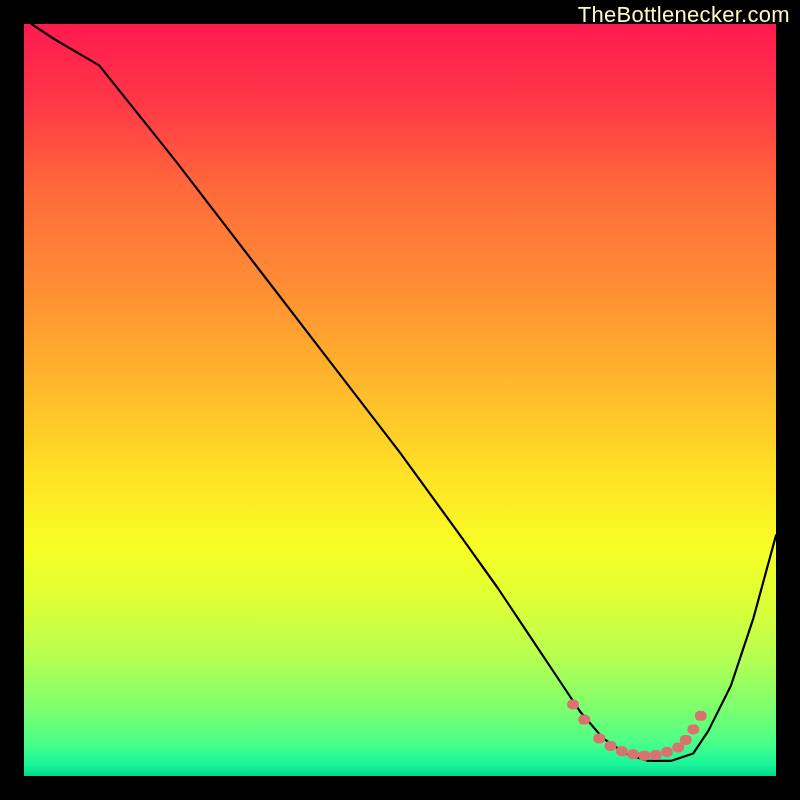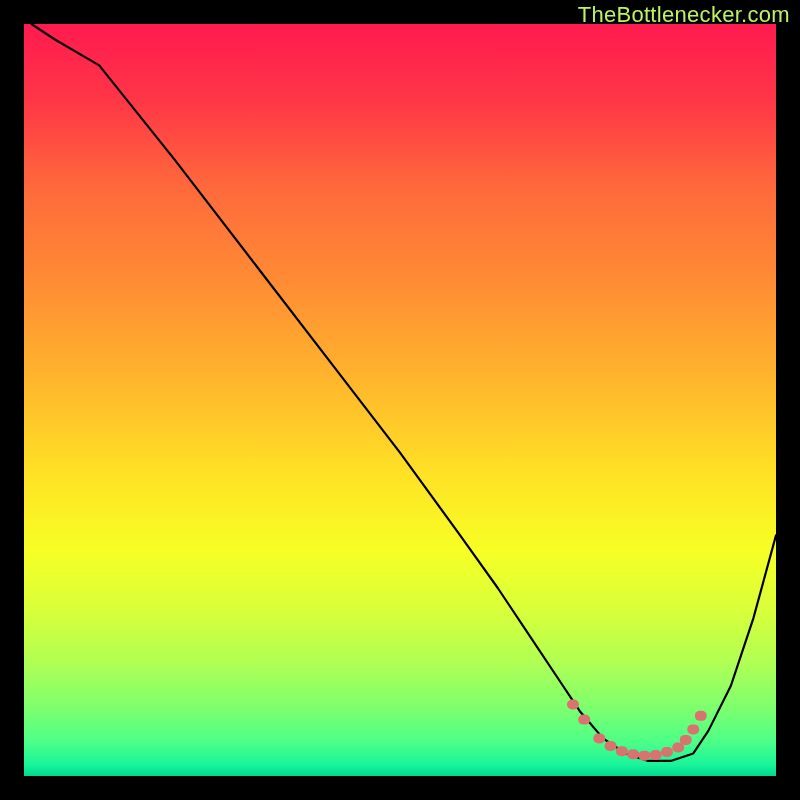--- a/index.html
+++ b/index.html
@@ -1,17 +1,17 @@
 <!DOCTYPE html>
 <html><head>
 <meta charset="utf-8">
 <style>
 body{margin:0;background:#000;display:flex;align-items:center;justify-content:center;height:100vh;font-family:Arial,sans-serif}
 .frame{width:800px;height:800px;background:#000;position:relative}
-.attribution{position:absolute;top:2px;right:10px;color:#bef264;font-size:22px;font-weight:400;letter-spacing:.3px}
+.attribution{position:absolute;top:2px;right:10px;color:#fef9c3;font-size:22px;font-weight:400;letter-spacing:.3px}
 .plot{position:absolute;left:24px;top:24px;width:752px;height:752px}
 svg{display:block}
 </style>
 </head>
 <body>
 <div class="frame">
 <div class="attribution">TheBottlenecker.com</div>
 <div class="plot">
 <svg id="svg" width="752" height="752" viewBox="0 0 752 752">
         <defs>

